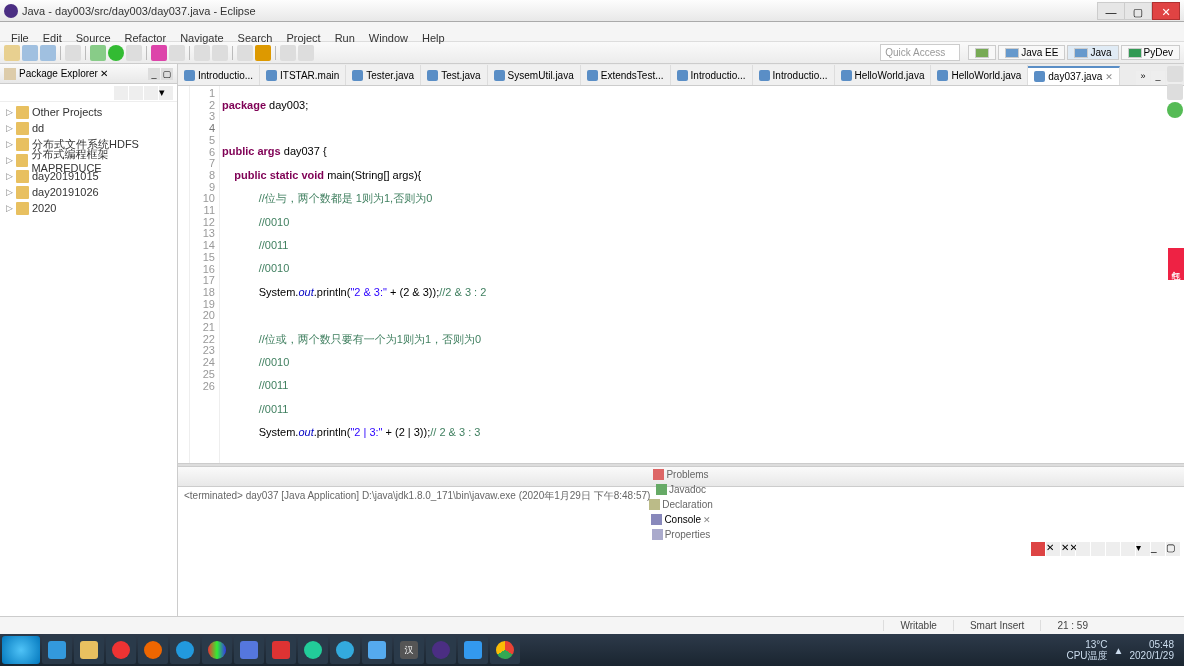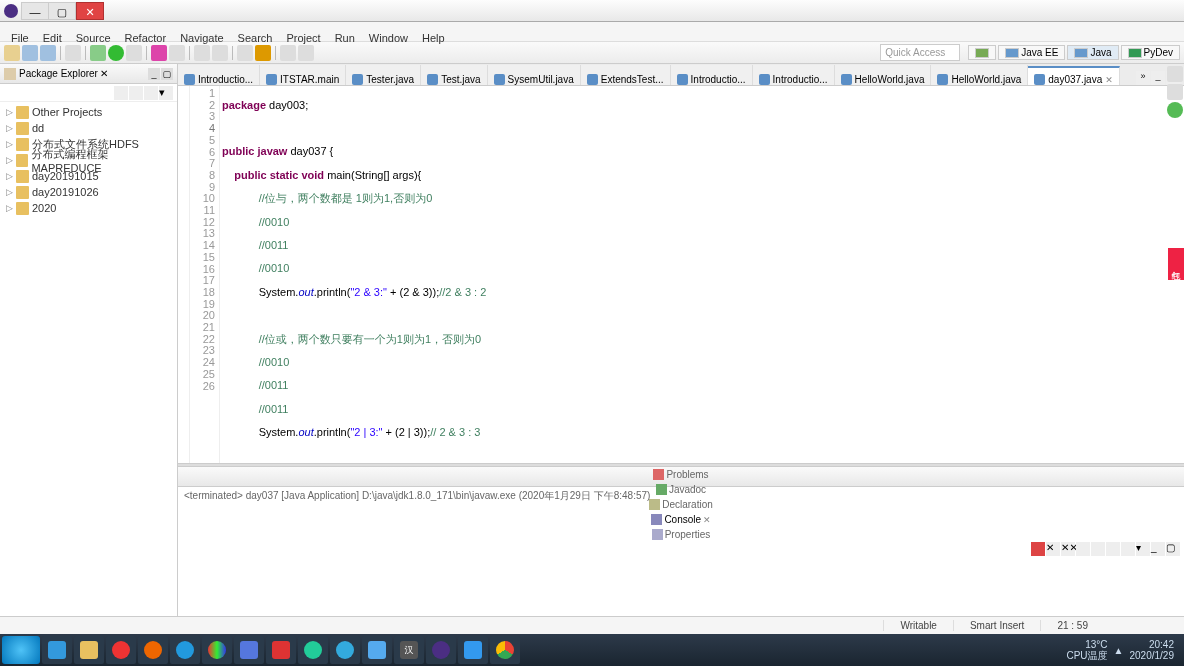--- a/index.html
+++ b/index.html
@@ -29,21 +29,21 @@
 .viewheader .btns { margin-left:auto; display:flex; gap:1px; }
 .viewheader .btns div { width:12px;height:12px;background:#ddd;font-size:9px;text-align:center;line-height:12px; }
 .viewtoolbar { height:18px; display:flex; justify-content:flex-end; align-items:center; gap:1px; padding:0 4px; border-bottom:1px solid #eee; }
 .viewtoolbar div { width:14px;height:14px;background:#eee; }
 .tree { flex:1; padding:2px; overflow:auto; }
 .treeitem { display:flex; align-items:center; height:16px; padding-left:4px; color:#333; }
 .treeitem .tw { width:10px; color:#888; font-size:9px; }
 .treeitem .fi { width:13px;height:13px;background:#e8c060;border-radius:1px;margin-right:3px; }
 .editorarea { flex:1; display:flex; flex-direction:column; background:#fff; }
 .tabbar { height:22px; background:#ececec; display:flex; align-items:flex-end; border-bottom:1px solid #ccc; overflow:hidden; }
-.tab { display:flex; align-items:flex-end; height:20px; padding:0 6px; font-size:10px; border-right:1px solid #ddd; background:#f0f0f0; gap:3px; white-space:nowrap; }
+.tab { display:flex; align-items:center; height:20px; padding:0 6px; font-size:10px; border-right:1px solid #ddd; background:#f0f0f0; gap:3px; white-space:nowrap; }
 .tab.active { background:#fff; border-top:2px solid #5a8ec6; border-bottom:1px solid #fff; margin-bottom:-1px; }
 .tab .ji { width:11px;height:11px;background:#5a8ec6;border-radius:2px; }
 .tab .cx { color:#888; font-size:9px; }
 .tabctrl { margin-left:auto; display:flex; gap:1px; padding-right:4px; }
 .tabctrl div { width:14px;height:14px;background:#eee;font-size:9px;text-align:center; }
 .codearea { flex:1; display:flex; overflow:hidden; }
 .gutter { width:30px; background:#fff; border-right:1px solid #eee; padding-top:2px; text-align:right; color:#999; font-family:Consolas,monospace; font-size:11px; line-height:11.7px; padding-right:4px; }
 .ruler { width:12px; background:#fff; border-right:1px solid #eee; }
 .code { flex:1; font-family:Consolas,"Courier New",monospace; font-size:11px; line-height:11.7px; padding:2px 0 0 2px; white-space:pre; position:relative; }
 .codeline { height:11.7px; }
@@ -73,20 +73,21 @@
 .taskbar .tray { display:flex; align-items:center; gap:6px; color:#cde; font-size:10px; padding-right:8px; }
 .rightstrip { position:absolute; right:0; top:64px; width:18px; }
 .rightstrip div { width:16px; height:16px; margin:2px auto; background:#ddd; border-radius:2px; }
 .redtab { position:absolute; right:0; top:248px; width:16px; height:32px; background:#e24; color:#fff; font-size:9px; writing-mode:vertical-rl; text-align:center; line-height:16px; }
 </style>
 </head>
 <body>
 
 <div class="titlebar">
   <div class="icon"></div>
+  <div class="title">Java - day003/src/day003/day037.java - Eclipse</div>
   <div class="winbtns">
     <div class="min">—</div>
     <div class="max">▢</div>
     <div class="close">✕</div>
   </div>
 </div>
 
 <div class="menubar">
   <span>File</span>
   <span>Edit</span>
@@ -278,21 +279,21 @@
           <div>21</div>
           <div>22</div>
           <div>23</div>
           <div>24</div>
           <div>25</div>
           <div>26</div>
       </div>
       <div class="code">
 <div class="codeline"><span class="kw">package</span><span> day003;</span></div>
 <div class="codeline"></div>
-<div class="codeline"><span class="kw">public</span> <span class="kw">javaw</span><span> day037 {</span></div>
+<div class="codeline"><span class="kw">public</span> <span class="kw">args</span><span> day037 {</span></div>
 <div class="codeline">    <span class="kw">public static void</span><span> main(String[] args){</span></div>
 <div class="codeline">            <span class="cm">//位与，两个数都是 1则为1,否则为0</span></div>
 <div class="codeline">            <span class="cm">//0010</span></div>
 <div class="codeline">            <span class="cm">//0011</span></div>
 <div class="codeline">            <span class="cm">//0010</span></div>
 <div class="codeline"><span>            System.</span><span class="fld">out</span><span>.println(</span><span class="str">"2 &amp; 3:"</span><span> + (2 &amp; 3));</span><span class="cm">//2 &amp; 3 : 2</span></div>
 <div class="codeline"></div>
 <div class="codeline">            <span class="cm">//位或，两个数只要有一个为1则为1，否则为0</span></div>
 <div class="codeline">            <span class="cm">//0010</span></div>
 <div class="codeline">            <span class="cm">//0011</span></div>
@@ -416,17 +417,17 @@
       <div class="inner" style="background:conic-gradient(#ea4335 0 120deg,#34a853 120deg 240deg,#fbbc05 240deg);border-radius:50%"></div>
     </div>
   <div class="spacer"></div>
   <div class="tray">
     <div style="text-align:right;line-height:11px">
         <div>13°C</div>
         <div>CPU温度</div>
       </div>
     <div>▲</div>
     <div style="text-align:right;line-height:11px">
-        <div>20:42</div>
+        <div>05:48</div>
         <div>2020/1/29</div>
       </div>
   </div>
 </div>
 
 </body></html>

